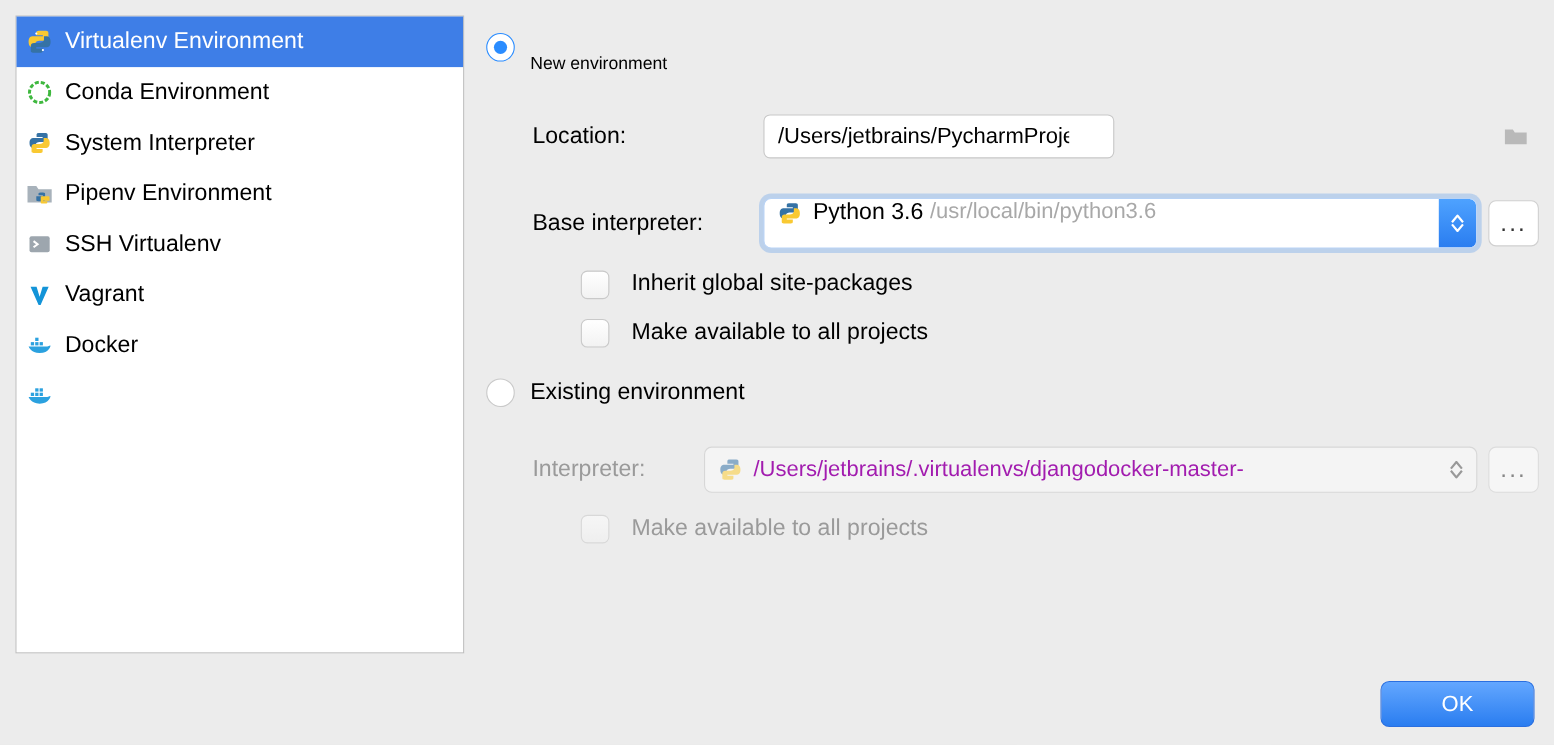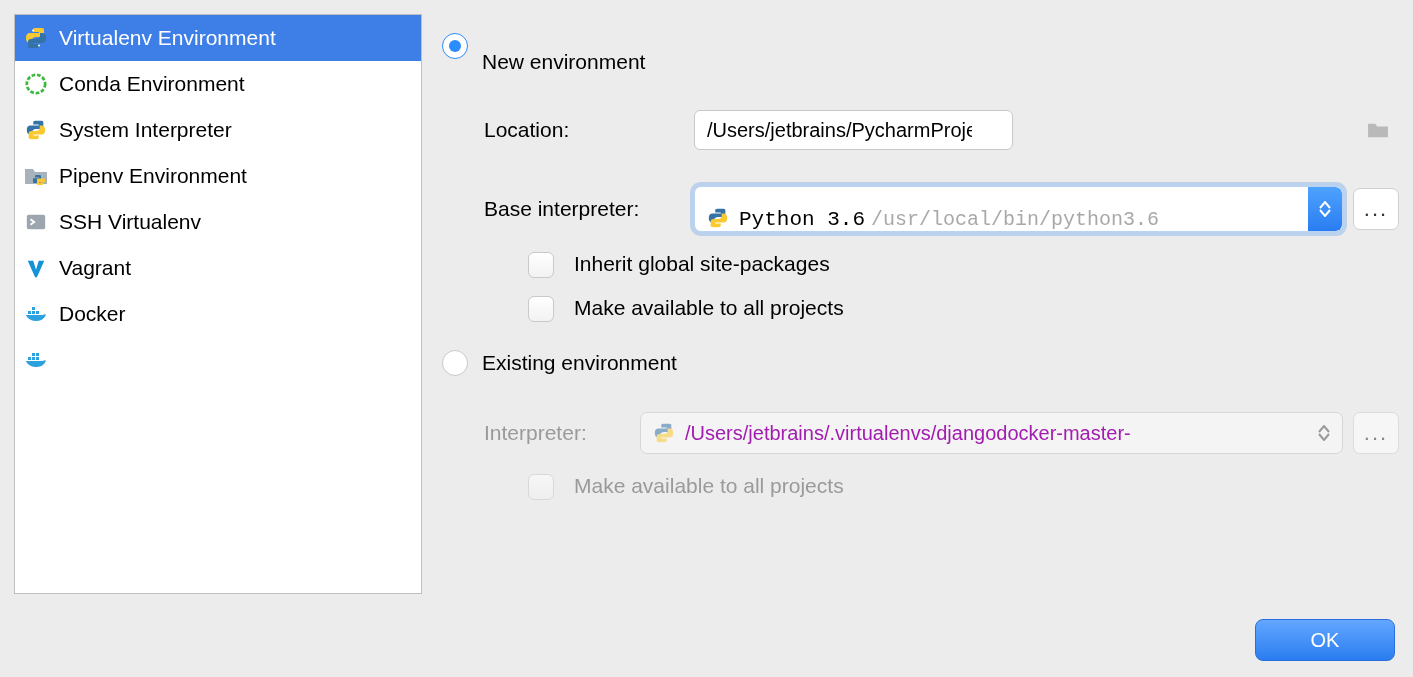--- a/index.html
+++ b/index.html
@@ -47,23 +47,23 @@
 .field-row { display: flex; align-items: center; margin-left: 42px; margin-bottom: 20px; gap: 16px; margin-top: 36px; }
 .label { width: 194px; font-size: 21px; }
 .input-wrap { flex: 1; display: flex; align-items: center; gap: 10px; }
 .text-input {
   flex: 1; height: 40px; border: 1px solid #c8c8c8; border-radius: 6px;
   background: #fff; padding: 0 12px; font-size: 20px;
   font-family: inherit; color: #000;
 }
 .base-interp {
   flex: 1; height: 46px; border: 1px solid #b9d3f5; border-radius: 7px;
-  background: #fff; display: flex; align-items: flex-end; padding: 0 0 0 10px;
+  background: #fff; display: flex; align-items: flex-start; padding: 0 0 0 10px;
   box-shadow: 0 0 0 4px rgba(99,160,236,0.35);
-  position: relative; overflow: hidden; font-family: Liberation Mono, monospace;
+  position: relative; overflow: hidden;
 }
 .base-interp .btxt { font-size: 21px; margin-left: 8px; }
 .base-interp .bpath { font-size: 20px; color: #a8a8a8; margin-left: 6px; }
 .base-interp .spinner {
   position: absolute; right: 0; top: 0; bottom: 0; width: 34px;
   background: linear-gradient(#4ea2ff,#2a7df0); border-radius: 0 6px 6px 0;
   display: flex; flex-direction: column; align-items: center; justify-content: center;
 }
 .spinner svg { display:block; }
 .more-btn {
@@ -195,21 +195,21 @@
           </svg>
       </span>
     </div>
 
   </div>
 
   <div class="main">
 
     <div class="radio-row">
       <span class="radio checked"></span>
-      <span style="font-size:21px;margin-top:32px;">New environment</span>
+      <span style="font-size:16px;margin-top:32px;">New environment</span>
     </div>
 
     <div class="field-row">
       <span class="label">Location:</span>
       <div class="input-wrap">
         <div style="flex:1; position:relative;">
           <input class="text-input" style="padding-right: 40px;" value="/Users/jetbrains/PycharmProjects/SamplePythonPro">
           <span class="icon folder-icon" style="position:absolute; right:8px; top:50%; transform:translateY(-50%);">
             <svg width="22" height="18" viewBox="0 0 24 20">
                 <path fill="#b9b9b9" d="M1 3h8l2 3h12v12H1z"></path>

